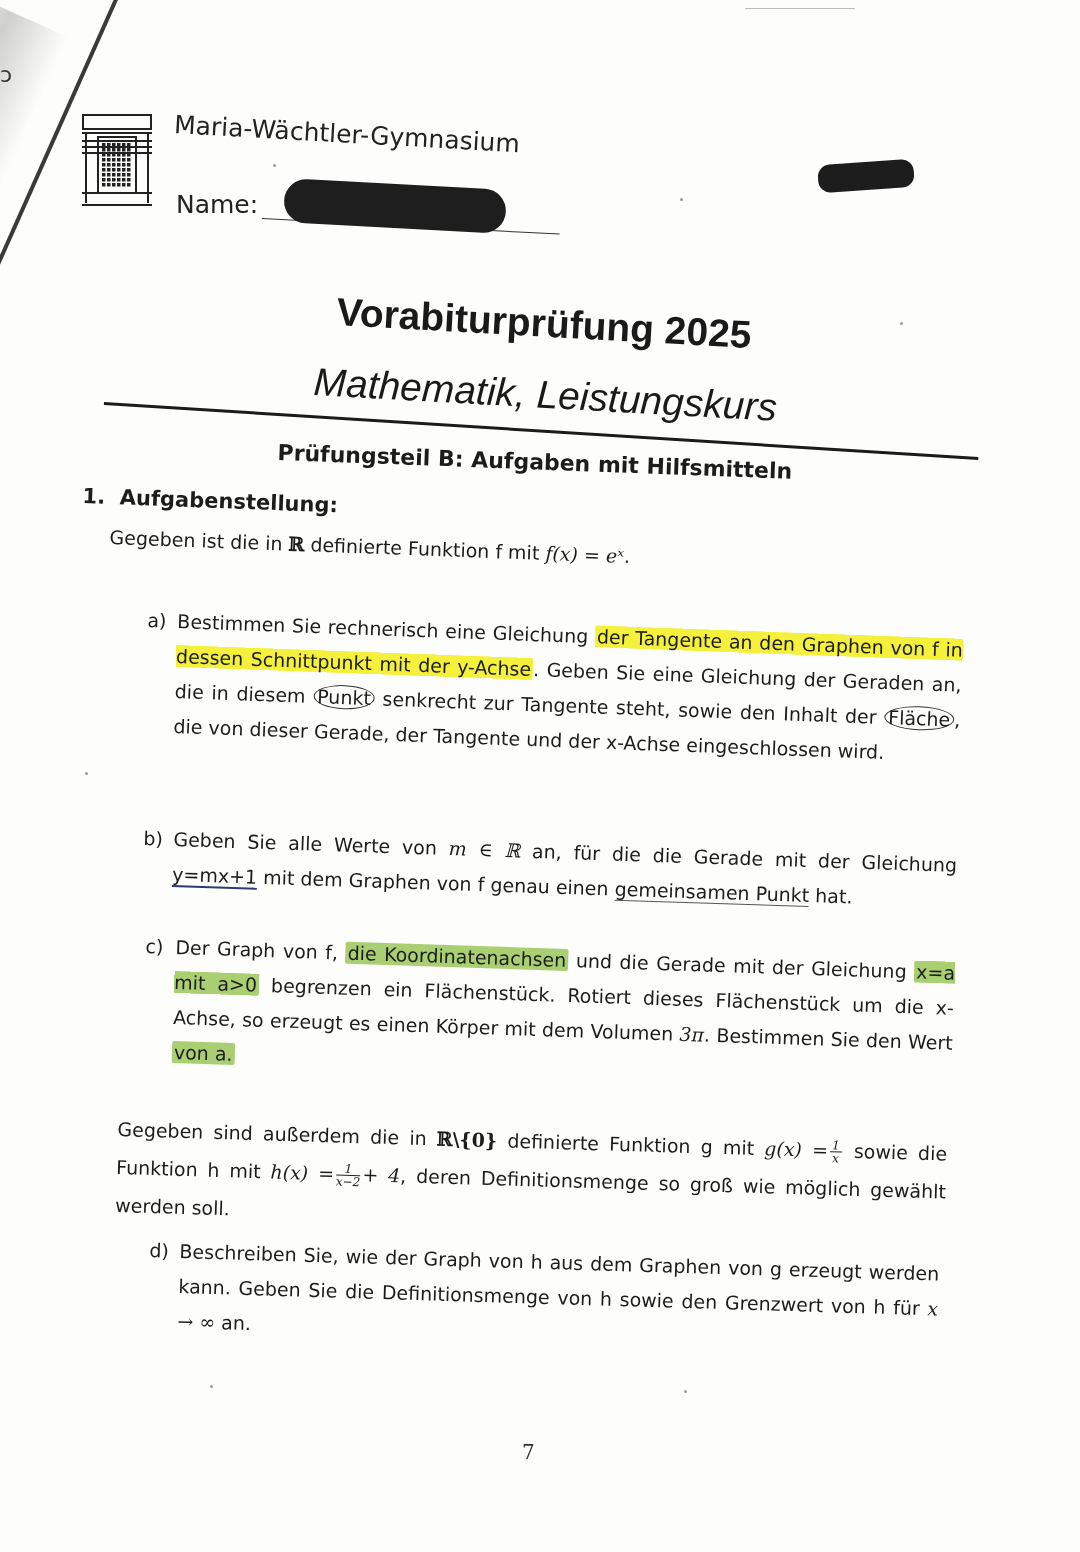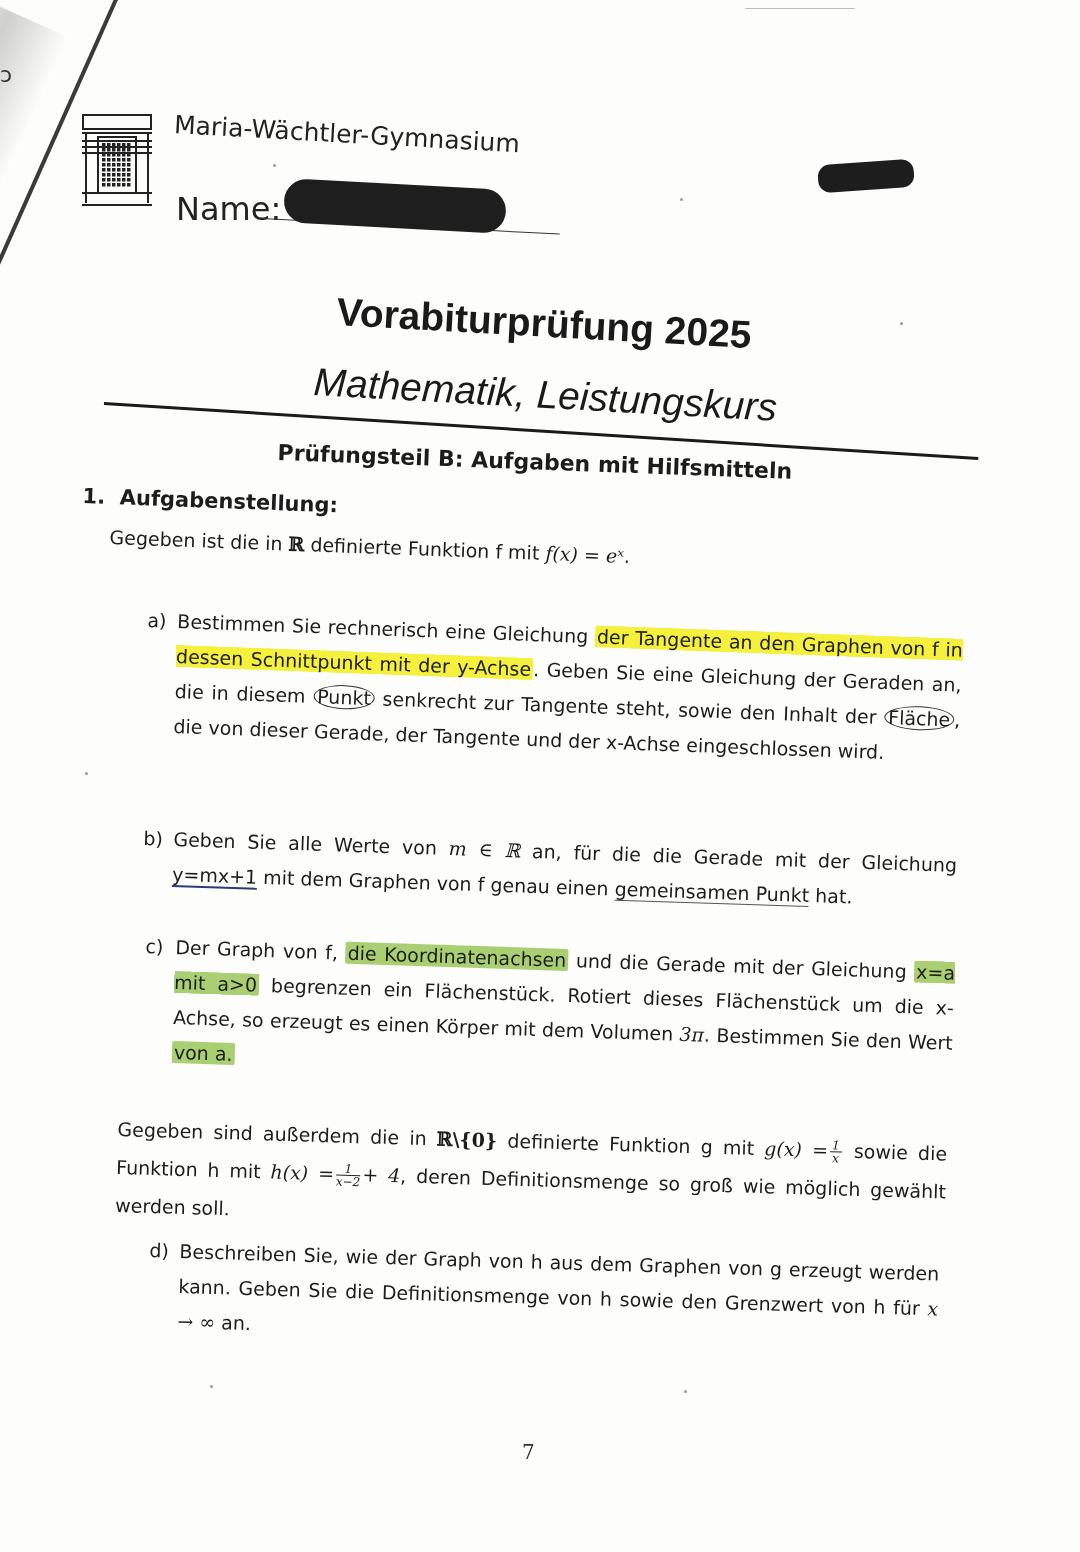--- a/index.html
+++ b/index.html
@@ -16,21 +16,21 @@
   }
   .edge-line {
     position:absolute; left:118px; top:-10px; width:4px; height:360px;
     background:#3a3a3a; transform:rotate(24deg); transform-origin:top left;
   }
   .corner-mark { position:absolute; left:0; top:62px; font-size:22px; color:#333; }
   .top-scribble { position:absolute; left:745px; top:0; width:110px; height:8px; border-bottom:1px solid #bbb; }
 
   .logo { position:absolute; left:82px; top:113px; width:70px; height:96px; }
   .school { position:absolute; left:175px; top:110px; font-size:25px; transform:rotate(3.2deg); transform-origin:left top; color:#222; }
-  .name-label { position:absolute; left:176px; top:190px; font-size:32px; color:#222; }
+  .name-label { position:absolute; left:176px; top:190px; font-size:25px; color:#222; }
   .name-line { position:absolute; left:262px; top:218px; width:298px; height:1px; background:#333; transform:rotate(3deg); transform-origin:left; }
   .redact1 { position:absolute; left:284px; top:184px; width:222px; height:44px; background:#1e1e1e; border-radius:22px; transform:rotate(3deg); }
   .redact2 { position:absolute; left:818px; top:162px; width:96px; height:28px; background:#1d1d1d; border-radius:12px; transform:rotate(-4deg); }
 
   .title { position:absolute; left:338px; top:290px; font-family:"Liberation Sans", sans-serif; font-weight:bold; font-size:39px; transform:rotate(3.2deg); transform-origin:left top; color:#1a1a1a; }
   .subtitle { position:absolute; left:315px; top:360px; font-family:"Liberation Sans", sans-serif; font-style:italic; font-size:39px; transform:rotate(3.2deg); transform-origin:left top; color:#1a1a1a; }
   .rule { position:absolute; left:104px; top:402px; width:876px; height:3px; background:#1b1b1b; transform:rotate(3.6deg); transform-origin:left; }
 
   .rot { position:absolute; transform:rotate(2.1deg); transform-origin:left top; }
   .part-heading { left:278px; top:440px; font-weight:bold; font-size:22px; }

